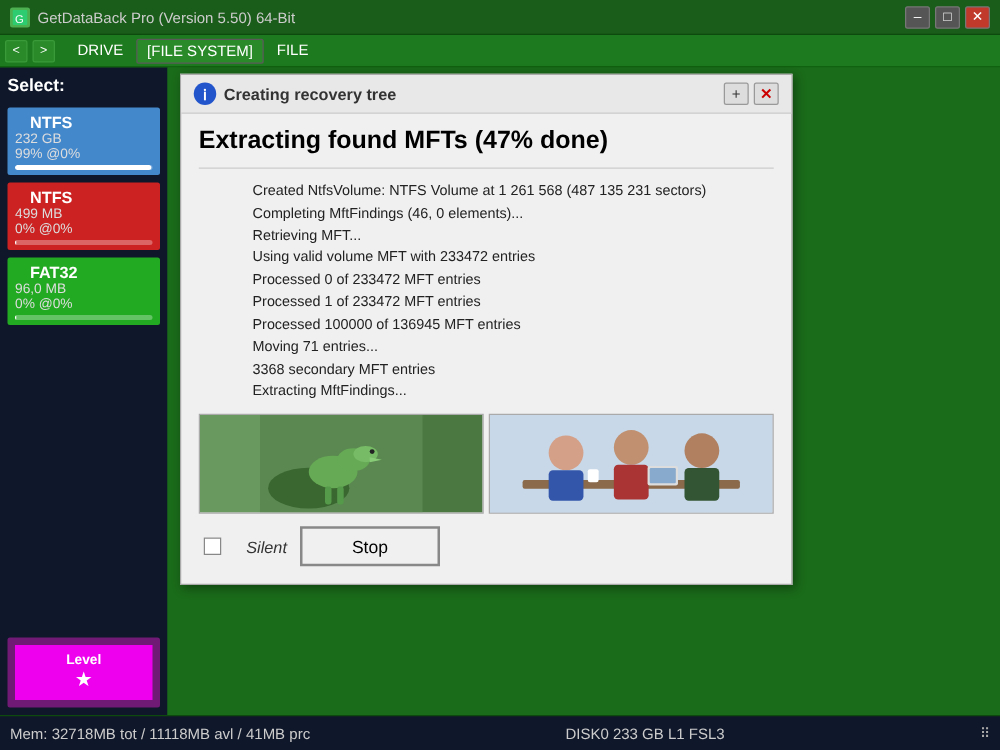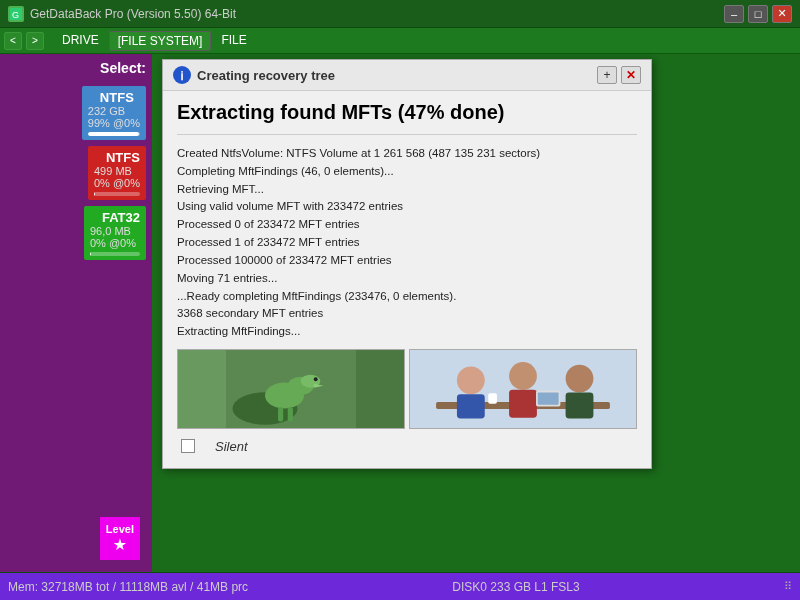--- a/index.html
+++ b/index.html
@@ -103,27 +103,26 @@
     }
 
     
     .main-layout {
       display: flex;
       height: calc(600px - 28px - 26px - 28px);
     }
 
     
     .sidebar {
-      width: 152px;
-      background: #701a75;
+      width: 134px;
+      background: #0f172a;
       padding: 6px;
       display: flex;
       flex-direction: column;
       gap: 6px;
-      align-items: flex-end;
     }
     .select-label {
       font-size: 14px;
       font-weight: bold;
       color: #fff;
       margin-bottom: 4px;
     }
     .drive-item {
       border-radius: 2px;
       padding: 4px 6px;
@@ -262,21 +261,21 @@
       border: none;
       border-top: 1px solid #ccc;
       margin-bottom: 10px;
     }
     .log-area {
       font-size: 11.5px;
       color: #222;
       line-height: 1.55;
       margin-bottom: 8px;
     }
-    .log-line { display: block; }
+    .log-line { display: block; margin-left: 43px; }
 
     
     .image-row {
       display: flex;
       gap: 4px;
       margin-bottom: 10px;
       height: 80px;
     }
     .img-placeholder {
       flex: 1;
@@ -341,21 +340,21 @@
       font-family: 'Segoe UI', Arial, sans-serif;
     }
 
     
     .status-bar {
       position: absolute;
       bottom: 0;
       left: 0;
       right: 0;
       height: 28px;
-      background: #6d28d9;
+      background: #0f172a;
       border-top: 1px solid #0d4a0d;
       display: flex;
       align-items: center;
       padding: 0 8px;
       font-size: 12px;
       color: #ccc;
       justify-content: space-between;
     }
     .status-right {
       font-size: 11px;
@@ -448,23 +447,22 @@
         <div class="dialog-heading">Extracting found MFTs (47% done)</div>
         <hr class="dialog-divider">
         <div class="log-area">
 
         <span class="log-line">Created NtfsVolume: NTFS Volume at 1 261 568 (487 135 231 sectors)</span>
             <span class="log-line">Completing MftFindings (46, 0 elements)...</span>
             <span class="log-line">Retrieving MFT...</span>
             <span class="log-line">Using valid volume MFT with 233472 entries</span>
             <span class="log-line">Processed 0 of 233472 MFT entries</span>
             <span class="log-line">Processed 1 of 233472 MFT entries</span>
-            <span class="log-line">Processed 100000 of 233472 MFT entries</span>
+            <span class="log-line">Processed 100000 of 136945 MFT entries</span>
             <span class="log-line">Moving 71 entries...</span>
-            <span class="log-line">...Ready completing MftFindings (233476, 0 elements).</span>
             <span class="log-line">3368 secondary MFT entries</span>
             <span class="log-line">Extracting MftFindings...</span>
           </div>
 
         <div class="image-row">
           <div class="img-placeholder dino">
             <svg class="dino-svg" viewBox="0 0 200 120" xmlns="http://www.w3.org/2000/svg">
               <rect width="200" height="120" fill="#5a8850"></rect>
               <ellipse cx="60" cy="90" rx="50" ry="25" fill="#3a6630"></ellipse>
 
@@ -498,20 +496,21 @@
               <rect x="90" y="65" width="10" height="12" rx="2" fill="#fff"></rect>
             </svg>
           </div>
         </div>
 
         <div class="dialog-footer">
           <div class="silent-check">
             <div class="checkbox-el"></div>
             <span>Silent</span>
           </div>
+          <button class="stop-btn">Stop</button>
         </div>
       </div>
     </div>
   </div>
 </div>
 
 <div class="status-bar">
   <span>Mem: 32718MB tot / 11118MB avl / 41MB prc</span>
   <span>DISK0 233 GB L1 FSL3</span>
   <span class="status-right">⠿</span>

